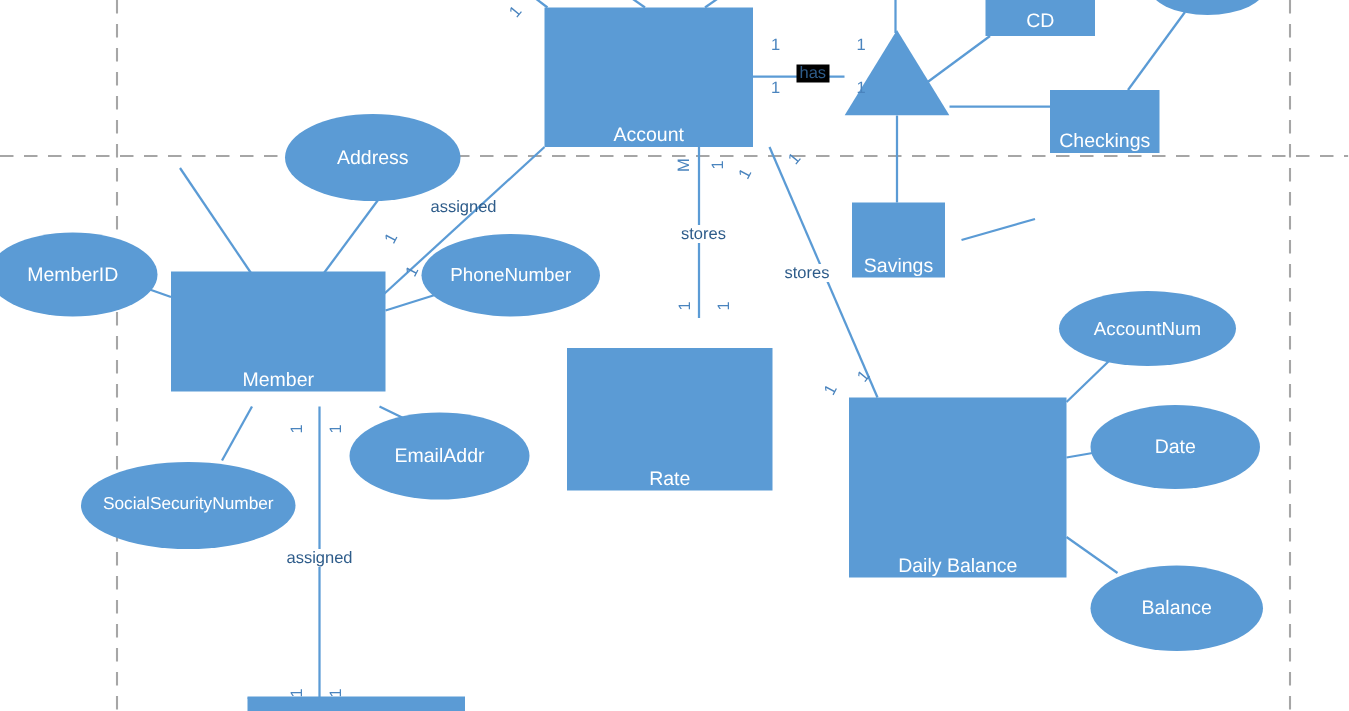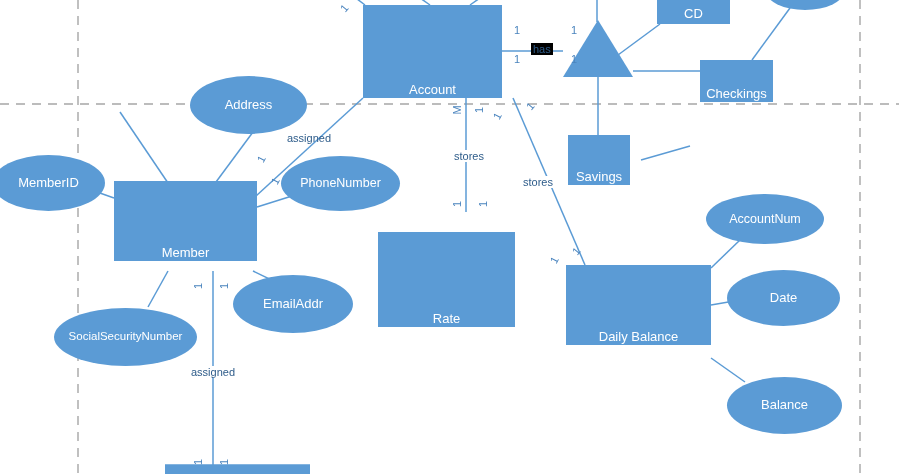--- a/index.html
+++ b/index.html
@@ -149,21 +149,21 @@
   </div>
 
   <div class="shape rect" style="left:700px;top:60px;width:73px;height:42px;">
     <span>Checkings</span>
   </div>
 
   <div class="shape rect" style="left:657px;top:-18px;width:73px;height:42px;align-items:flex-end;padding-bottom:2px;">
     <span>CD</span>
   </div>
 
-  <div class="shape rect" style="left:566px;top:265px;width:145px;height:80px;">
+  <div class="shape rect" style="left:566px;top:265px;width:145px;height:120px;">
     <span>Daily Balance</span>
   </div>
 
   <div class="shape rect" style="left:165px;top:465px;width:145px;height:40px;"></div>
 
   <div class="tri-wrap" style="left:563px;top:20px;width:70px;height:57px;">
     <svg width="70" height="57" viewBox="0 0 70 57" xmlns="http://www.w3.org/2000/svg">
       <polygon points="35,0 70,57 0,57" fill="#5B9BD5"></polygon>
     </svg>
   </div>

